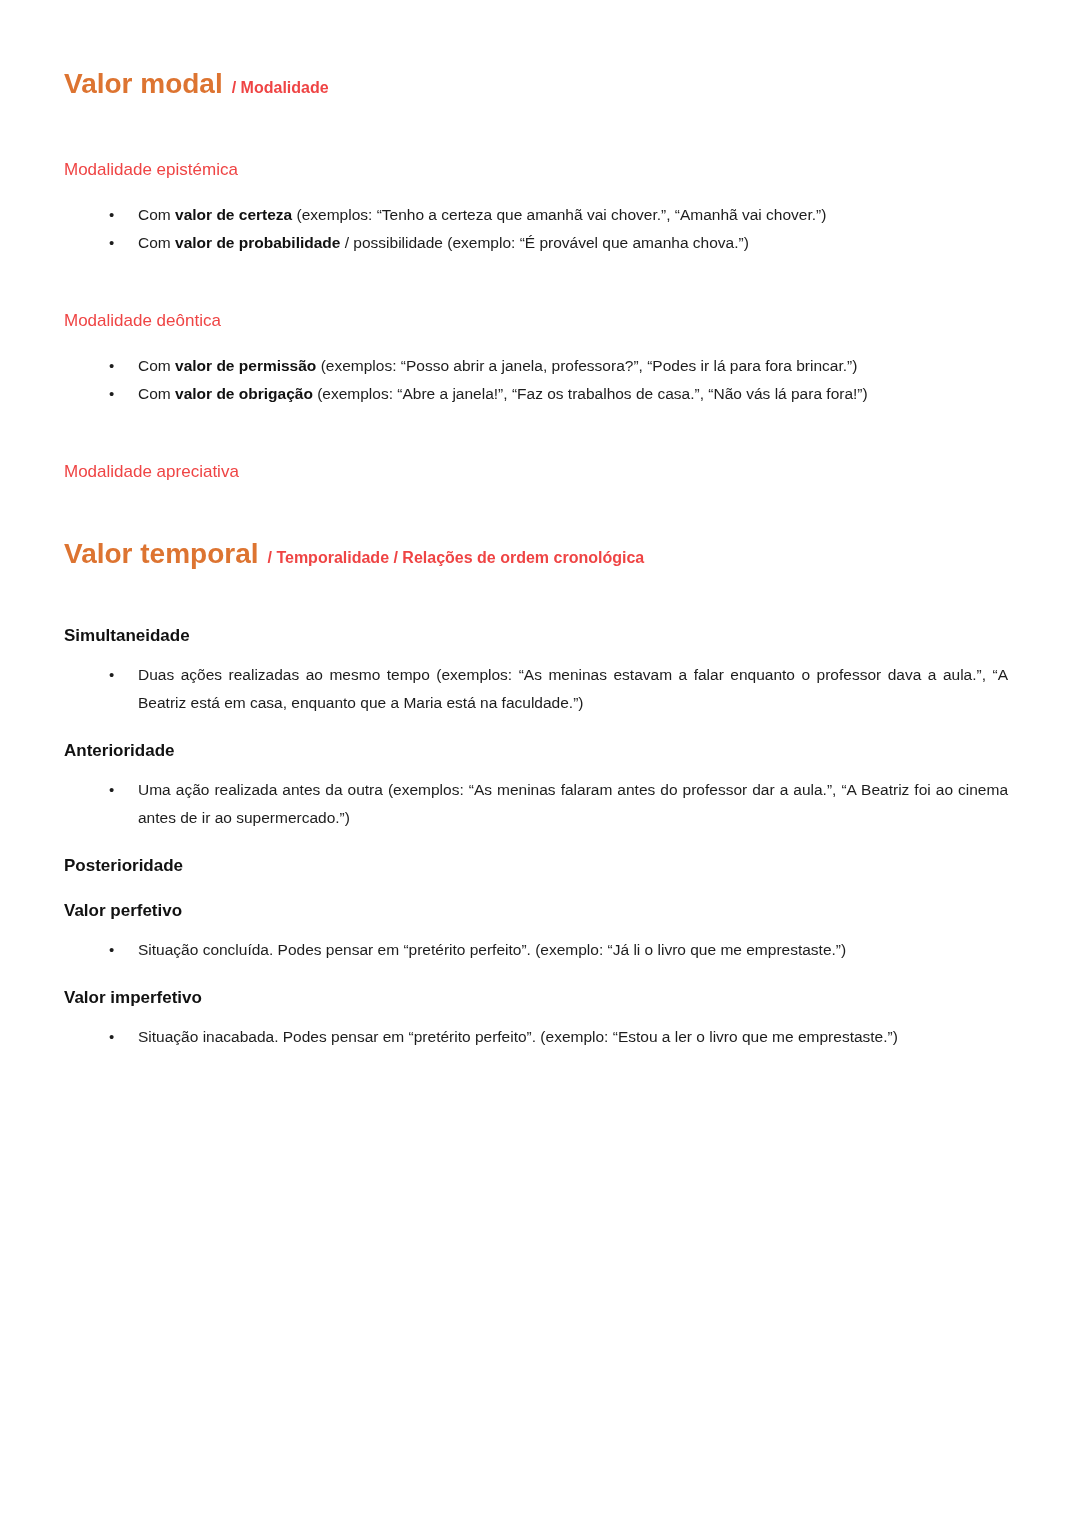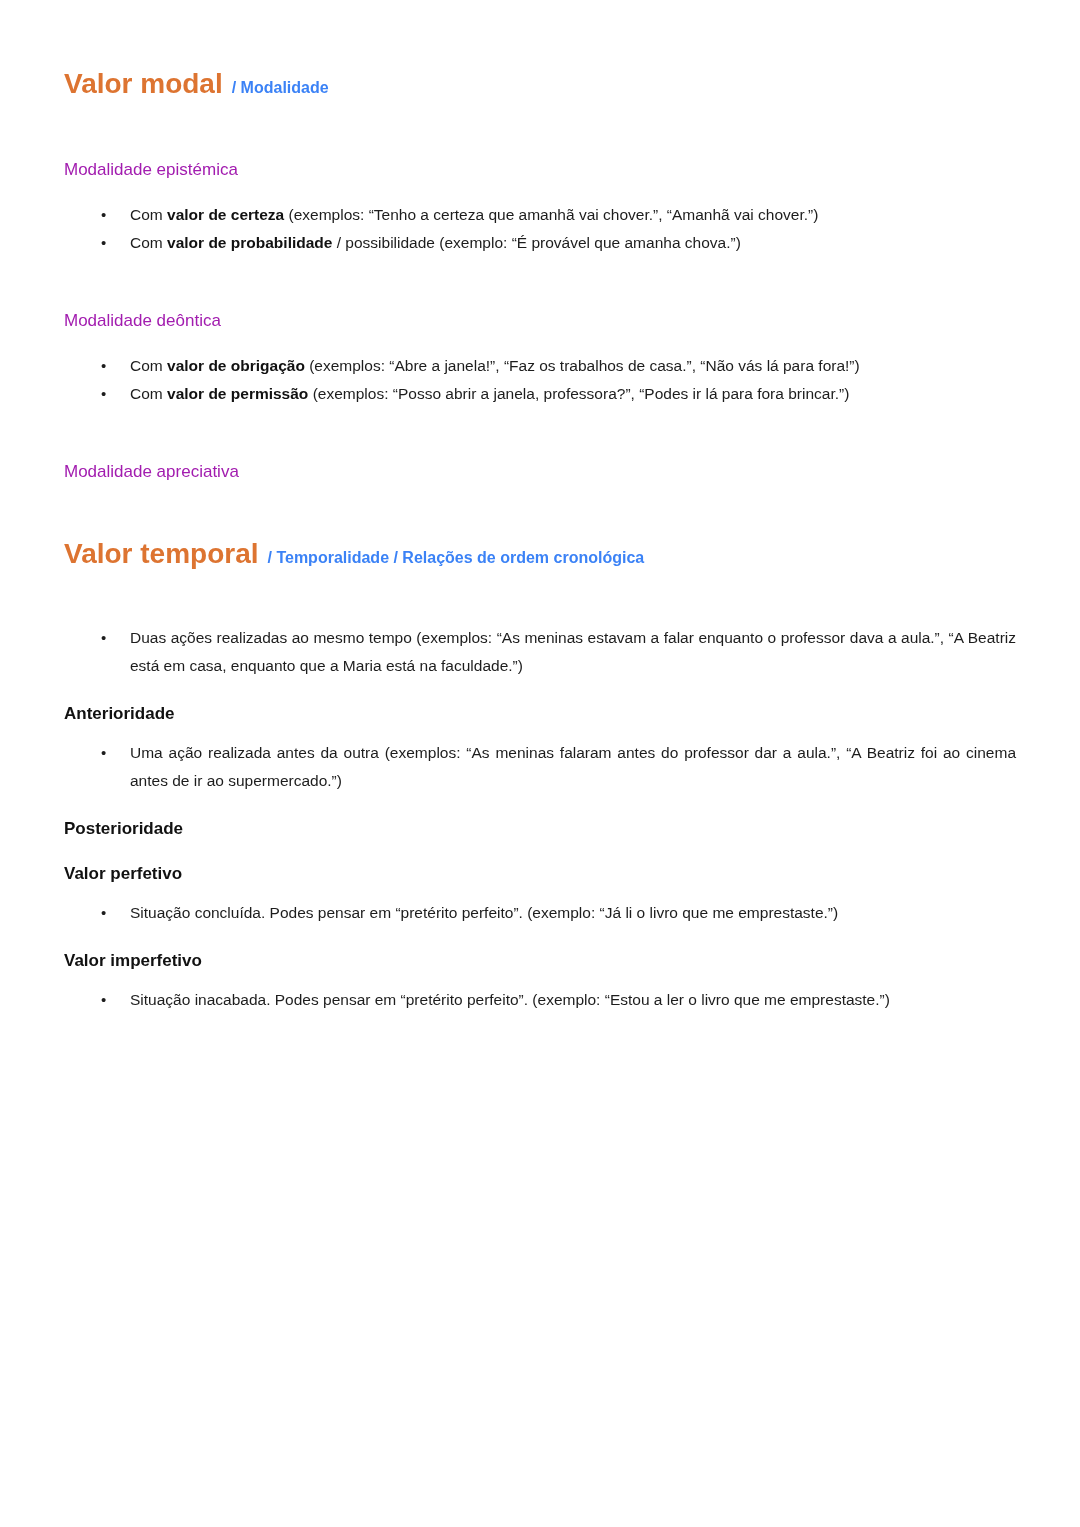--- a/index.html
+++ b/index.html
@@ -26,38 +26,38 @@
     color: #dd7431;
     line-height: 36px;
   }
   h1.doc-h1.first {
     margin-top: 0;
   }
   h1.doc-h1 .h1-sub {
     font-size: 16px;
     margin-left: 9px;
     font-weight: bold;
-    color: #3b82f6;
+    color: #ef4444;
   }
   h2.orange-sub {
     margin: 52px 0 20px 0;
     font-size: 17px;
     font-weight: normal;
-    color: #a21caf;
+    color: #ef4444;
     line-height: 23px;
   }
   h3.black-sub {
     margin: 22px 0 14px 0;
     font-size: 17px;
     font-weight: bold;
     color: #111111;
     line-height: 23px;
   }
   ul.bullets {
-    margin: 0;
+    margin: 8px;
     padding: 0 0 0 66px;
     list-style: none;
   }
   ul.bullets li {
     position: relative;
     font-size: 15.5px;
     line-height: 28px;
     text-align: justify;
     color: #1d1d1d;
   }
@@ -82,28 +82,29 @@
   <h1 class="doc-h1 first"><span>Valor modal</span><span class="h1-sub">/ Modalidade</span></h1>
 
   <h2 class="orange-sub">Modalidade epistémica</h2>
   <ul class="bullets">
     <li><span>Com </span><b>valor de certeza</b><span> (exemplos: “Tenho a certeza que amanhã vai chover.”, “Amanhã vai chover.”)</span></li>
     <li><span>Com </span><b>valor de probabilidade</b><span> / possibilidade (exemplo: “É provável que amanha chova.”)</span></li>
   </ul>
 
   <h2 class="orange-sub">Modalidade deôntica</h2>
   <ul class="bullets">
+    <li><span>Com </span><b>valor de permissão</b><span> (exemplos: “Posso abrir a janela, professora?”, “Podes ir lá para fora brincar.”)</span></li>
     <li><span>Com </span><b>valor de obrigação</b><span> (exemplos: “Abre a janela!”, “Faz os trabalhos de casa.”, “Não vás lá para fora!”)</span></li>
-    <li><span>Com </span><b>valor de permissão</b><span> (exemplos: “Posso abrir a janela, professora?”, “Podes ir lá para fora brincar.”)</span></li>
   </ul>
 
   <h2 class="orange-sub">Modalidade apreciativa</h2>
 
   <h1 class="doc-h1"><span>Valor temporal</span><span class="h1-sub">/ Temporalidade / Relações de ordem cronológica</span></h1>
 
+  <h3 class="black-sub">Simultaneidade</h3>
   <ul class="bullets">
     <li><span>Duas ações realizadas ao mesmo tempo (exemplos: “As meninas estavam a falar enquanto o professor dava a aula.”, “A Beatriz está em casa, enquanto que a Maria está na faculdade.”)</span></li>
   </ul>
 
   <h3 class="black-sub">Anterioridade</h3>
   <ul class="bullets">
     <li><span>Uma ação realizada antes da outra (exemplos: “As meninas falaram antes do professor dar a aula.”, “A Beatriz foi ao cinema antes de ir ao supermercado.”)</span></li>
   </ul>
 
   <h3 class="black-sub">Posterioridade</h3>

